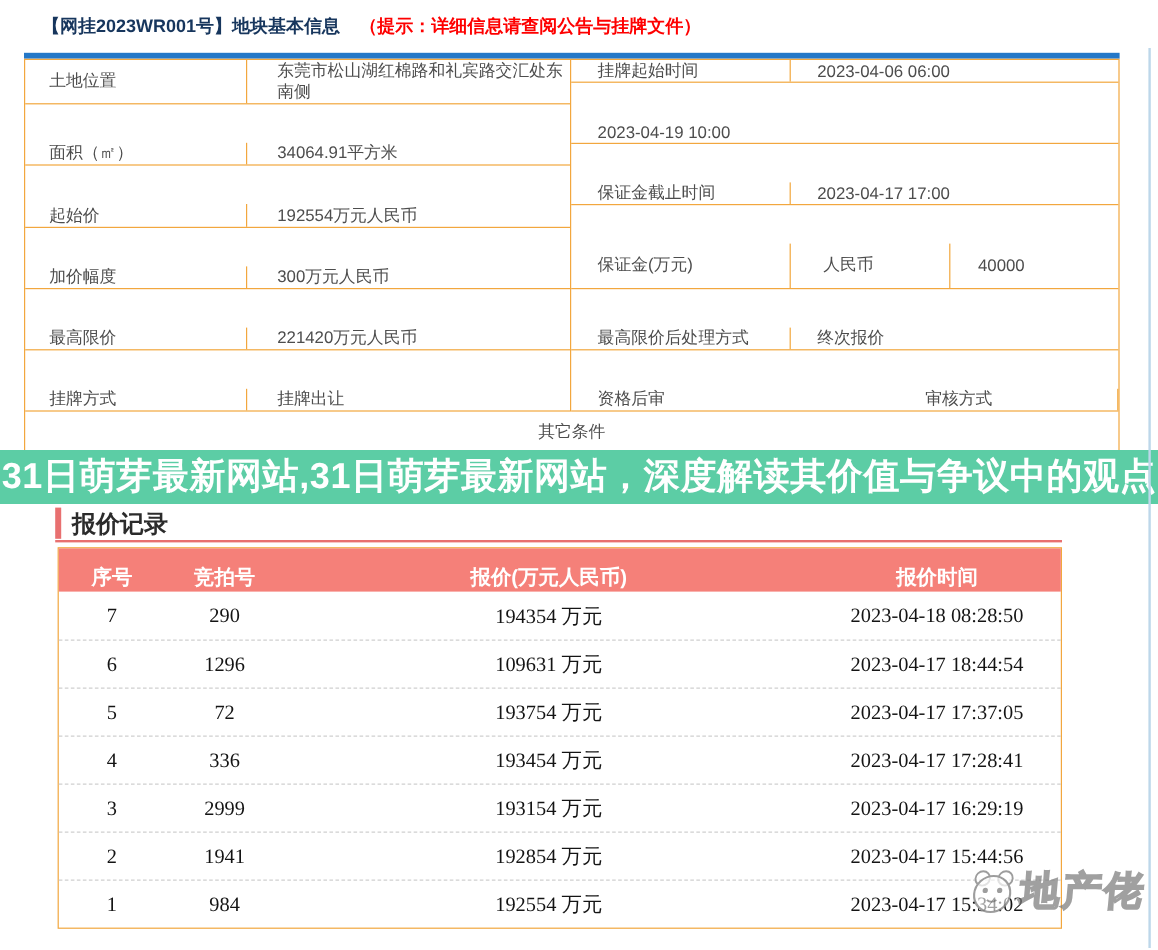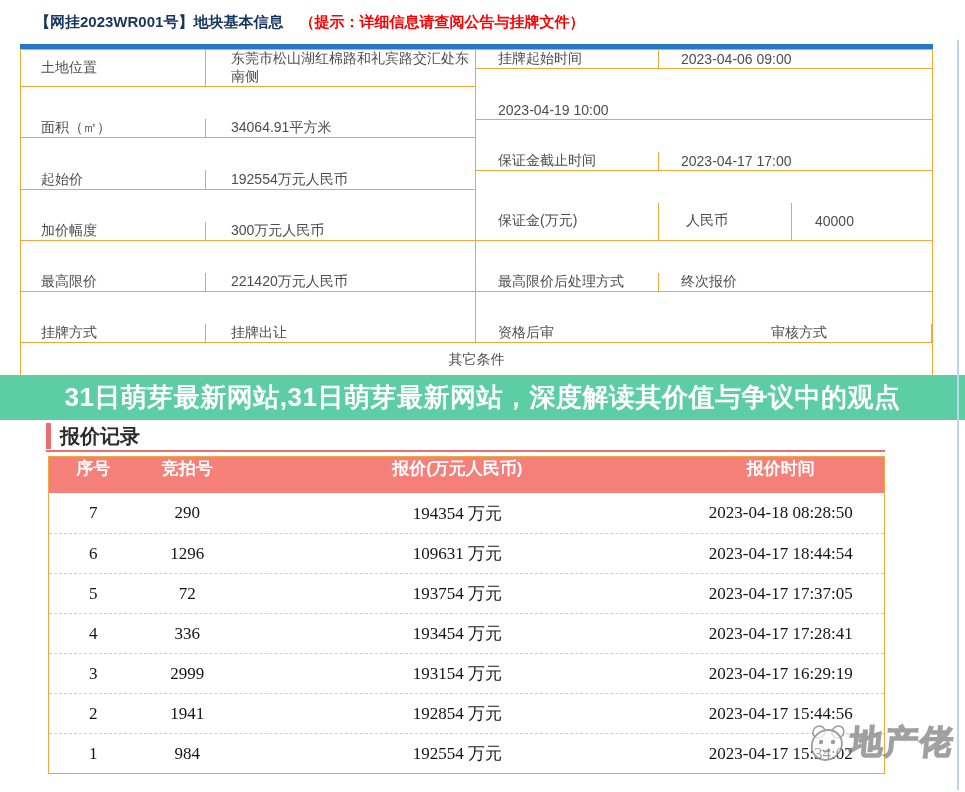--- a/index.html
+++ b/index.html
@@ -32,32 +32,32 @@
   .half.right .cell-label { width:183px; padding-left:22px; }
   .cell-value { flex:1; padding-left:25px; }
   .half.right .cell-value { padding-left:22px; }
   .cell-currency { width:133px; padding-left:27px; border-right:1px solid var(--border_orange,#f2a73e); }
   .cell-amount { flex:1; padding-left:23px; }
   .info-footer { height:35px; display:flex; align-items:center; justify-content:center; }
 
   
   .banner { position:absolute; left:0; top:375px; width:965px; height:45px;
             background:var(--banner_green,#5ccda5); display:flex; align-items:center; justify-content:center;
-            color:#fff; font-weight:bold; font-size:26px; white-space:nowrap; letter-spacing:0.5px; }
+            color:#fff; font-weight:bold; font-size:30px; white-space:nowrap; letter-spacing:0.5px; }
 
   
   .bid-title { position:absolute; left:46px; top:423px; height:26px; display:flex; align-items:center;
                border-left:5px solid var(--accent_red,#e87070); padding-left:9px;
                font-size:20px; font-weight:bold; color:#2b2b2b; }
   .bid-underline { position:absolute; left:46px; top:450px; width:839px; height:2px;
                    background:var(--accent_red,#e87070); }
 
   .bid-table { position:absolute; left:48px; top:456px; width:837px;
                border:1px solid var(--border_orange,#f2a73e); background:#fff; }
-  .bhead { display:flex; height:36px; align-items:flex-start; background:var(--header_salmon,#f58079);
+  .bhead { display:flex; height:36px; align-items:flex-end; background:var(--header_salmon,#f58079);
            color:#fff; font-weight:bold; font-size:17px; }
   .brow { display:flex; height:40px; align-items:center;
           font-family:"Liberation Serif","DejaVu Serif",serif; font-size:17px; color:#141414; }
   .brow + .brow { border-top:1px dashed #cfcfcf; }
   .c1{width:10.6%; text-align:center} .c2{width:11.9%; text-align:center}
   .c3{width:52.8%; text-align:center} .c4{width:24.7%; text-align:center}
 
   
   .page-right-line { position:absolute; left:957px; top:40px; width:2px; height:750px;
                      background:#bdd7ea; }
@@ -103,21 +103,21 @@
           <div class="cell cell-value">221420万元人民币</div>
         </div>
         <div class="irow grow">
           <div class="cell cell-label">挂牌方式</div>
           <div class="cell cell-value">挂牌出让</div>
         </div>
       </div>
       <div class="half right">
         <div class="irow h42">
           <div class="cell cell-label">挂牌起始时间</div>
-          <div class="cell cell-value">2023-04-06 09:00</div>
+          <div class="cell cell-value">2023-04-06 06:00</div>
         </div>
         <div class="irow h41">
           <div class="cell cell-value">2023-04-19 10:00</div>
         </div>
         <div class="irow h41">
           <div class="cell cell-label">保证金截止时间</div>
           <div class="cell cell-value">2023-04-17 17:00</div>
         </div>
         <div class="irow h83">
           <div class="cell cell-label">保证金(万元)</div>

